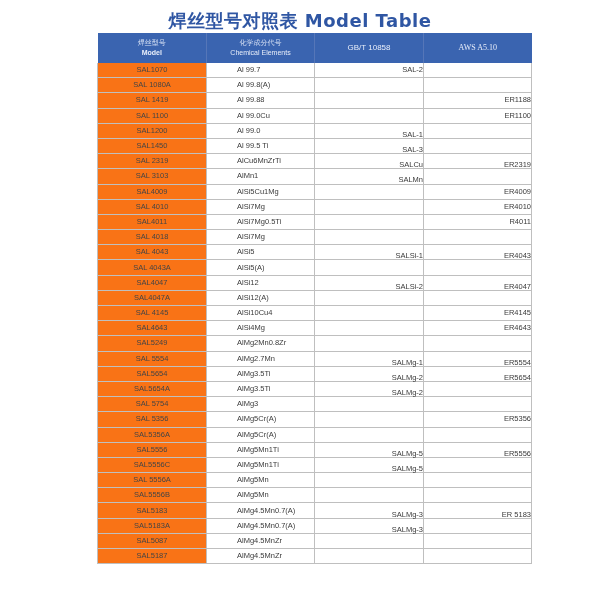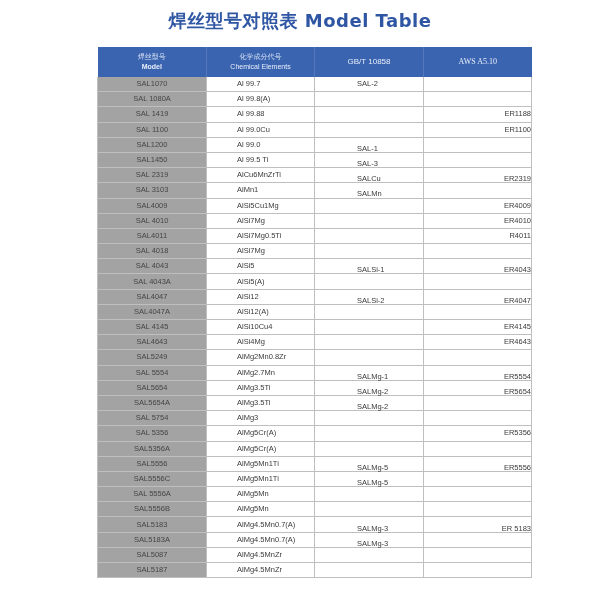--- a/index.html
+++ b/index.html
@@ -25,21 +25,21 @@
       text-align: center;
       font-family: "DejaVu Sans", "Liberation Sans", sans-serif;
       font-weight: bold;
       font-size: 18px;
       color: #2f56a3;
       letter-spacing: 0.5px;
     }
     .table-wrap {
       position: absolute;
       left: 97px;
-      top: 47px;
+      top: 33px;
       width: 434px;
     }
     table {
       border-collapse: collapse;
       width: 434px;
       table-layout: fixed;
     }
     col.c1 { width: 109px; }
     col.c2 { width: 108px; }
     col.c3 { width: 109px; }
@@ -74,31 +74,31 @@
       padding: 0;
       font-size: 7.5px;
       color: #3a3a3a;
       border: 1px solid #bfbfbf;
       border-top: none;
       line-height: 14px;
       white-space: nowrap;
       overflow: visible;
     }
     tbody td.model {
-      background: #a3a3a3;
+      background: #f97316;
       text-align: center;
       color: #454545;
     }
     tbody td.chem {
       text-align: left;
       padding-left: 30px;
       margin-left: 36px;
     }
     tbody td.gb {
-      text-align: left;
+      text-align: right;
       padding-left: 42px;
       position: relative;
     }
     tbody td.aws {
       text-align: right;
       padding-left: 34px;
       position: relative;
     }
     .off {
       position: relative;

